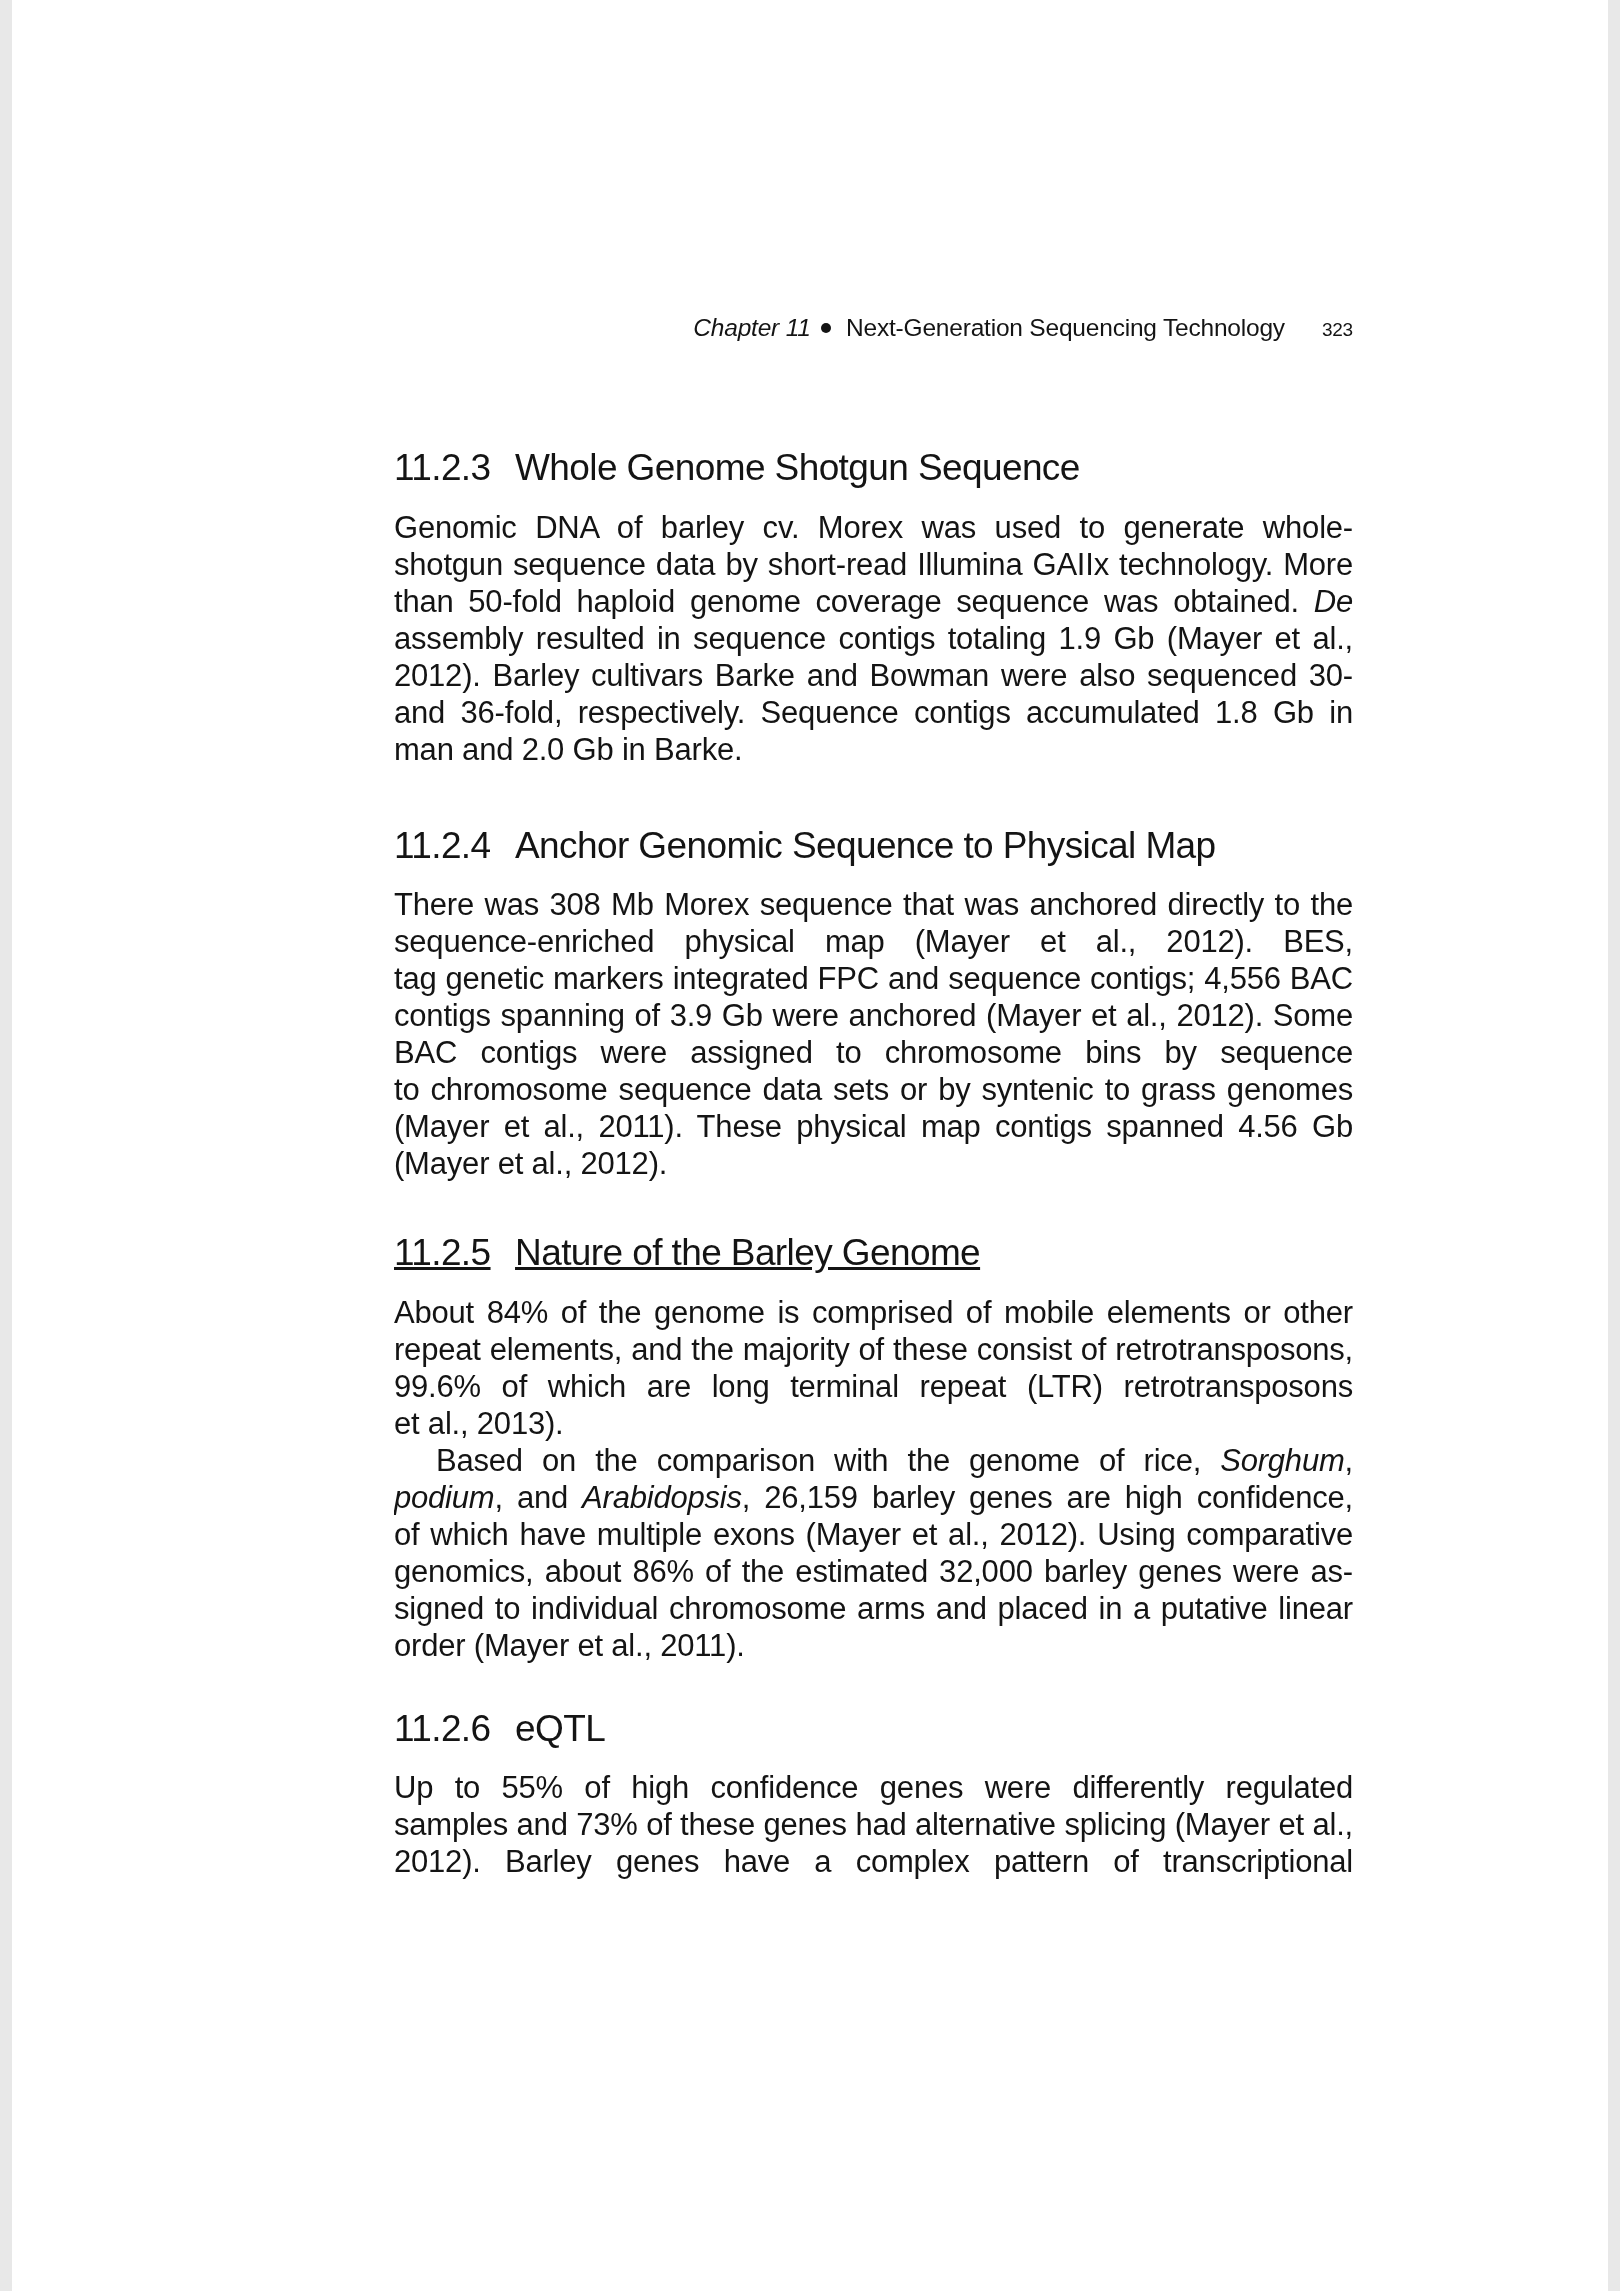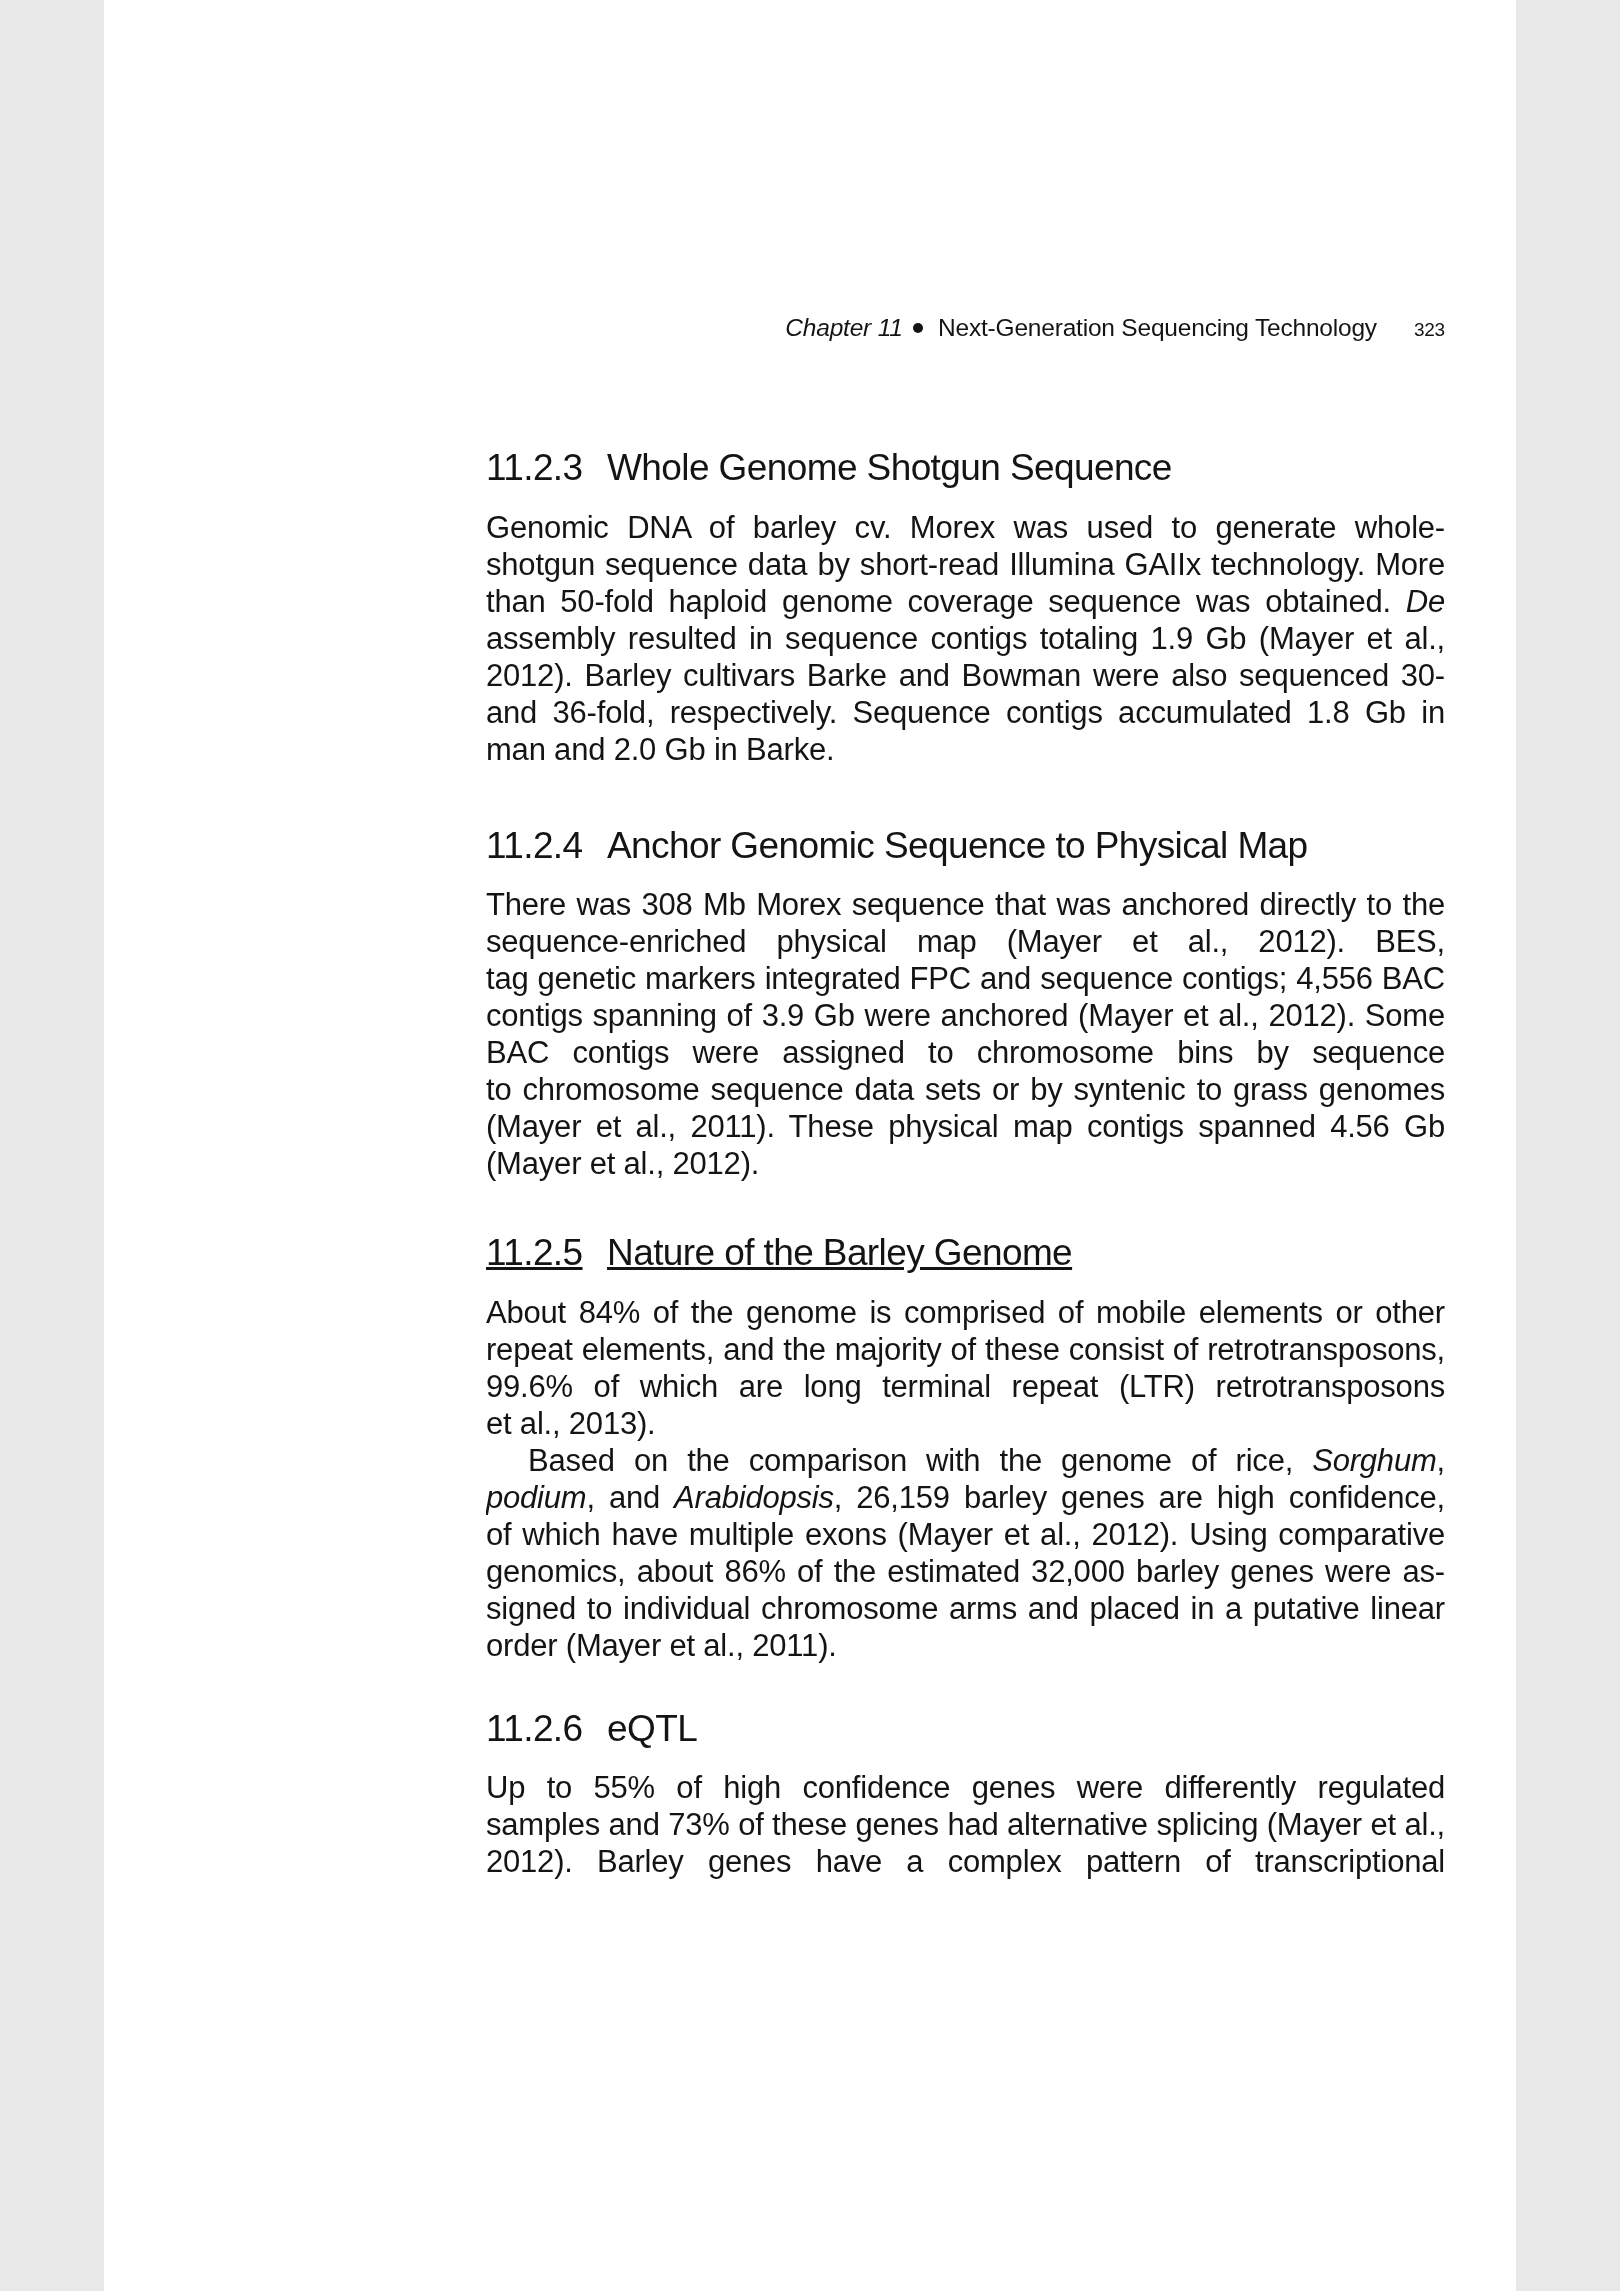--- a/index.html
+++ b/index.html
@@ -1,18 +1,18 @@
 <!DOCTYPE html>
 <html><head>
 <meta charset="utf-8">
 <style>
   html,body{margin:0;padding:0;background:#e8e8e8;}
   .page{
     position:relative;
-    width:1412px;height:2292px;
+    width:1596px;height:2292px;
     margin:0 auto;
     background:#ffffff;
     color:#141414;
     font-family:"Liberation Sans","DejaVu Sans",sans-serif;
     overflow:hidden;
   }
   
   .running-head{
     position:absolute;
     top:314px;left:382px;width:959px;

